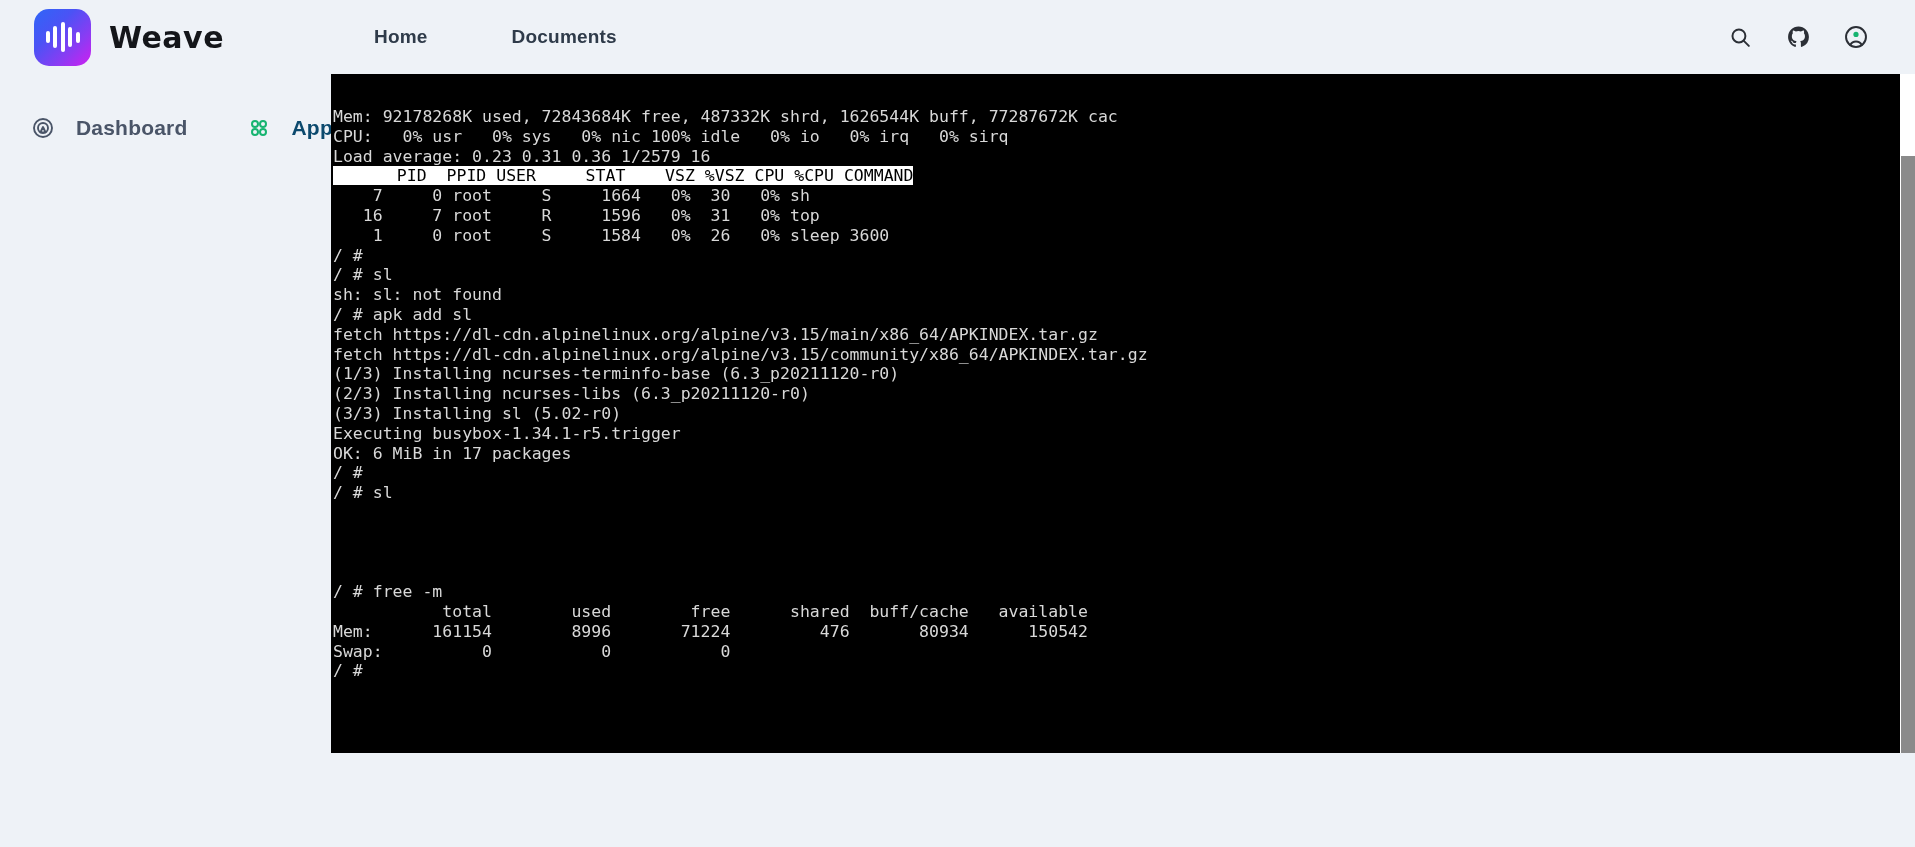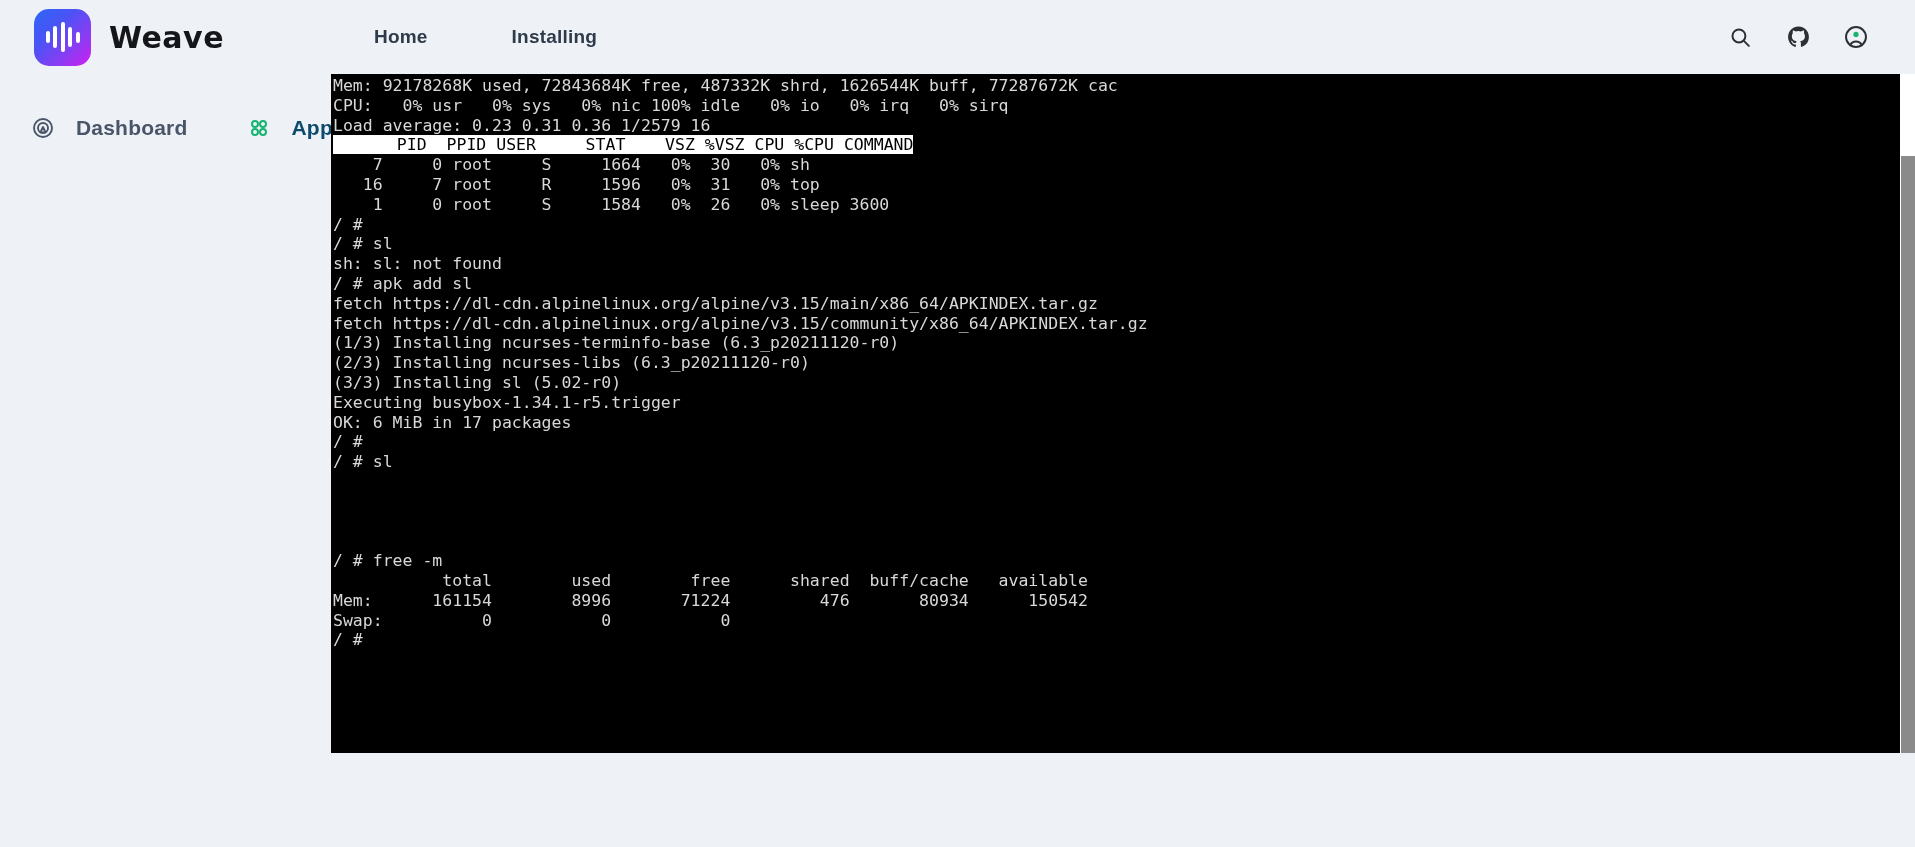--- a/index.html
+++ b/index.html
@@ -182,20 +182,21 @@
     flex: 1;
     background: #000000;
     color: #d8d8d8;
     font-family: "DejaVu Sans Mono", monospace;
     font-size: 16.5px;
     line-height: 19.8px;
     padding: 2px 0 0 2px;
     white-space: pre;
     overflow: hidden;
     letter-spacing: 0px;
+    margin-top: 31px;
   }
   .terminal .line { min-height: 19.8px; }
   .terminal .inv {
     background: #ffffff;
     color: #000000;
     padding-left: 44px;
   }
   .terminal .blank { min-height: 19.8px; }
 
   
@@ -227,21 +228,21 @@
           <span></span>
           <span></span>
           <span></span>
           <span></span>
       </div>
       <div class="brand-name">Weave</div>
     </div>
 
     <nav class="topnav">
       <a href="#">Home</a>
-      <a href="#">Installing</a>
+      <a href="#">Documents</a>
     </nav>
 
     <div class="header-actions">
       <div class="hicon">
         <svg width="25" height="25" viewBox="0 0 24 24" fill="none" stroke="currentColor" stroke-width="1.9" stroke-linecap="round">
           <circle cx="10.5" cy="10.5" r="6.2"></circle>
           <line x1="15.2" y1="15.2" x2="20" y2="20"></line>
         </svg>
       </div>
       <div class="hicon">

